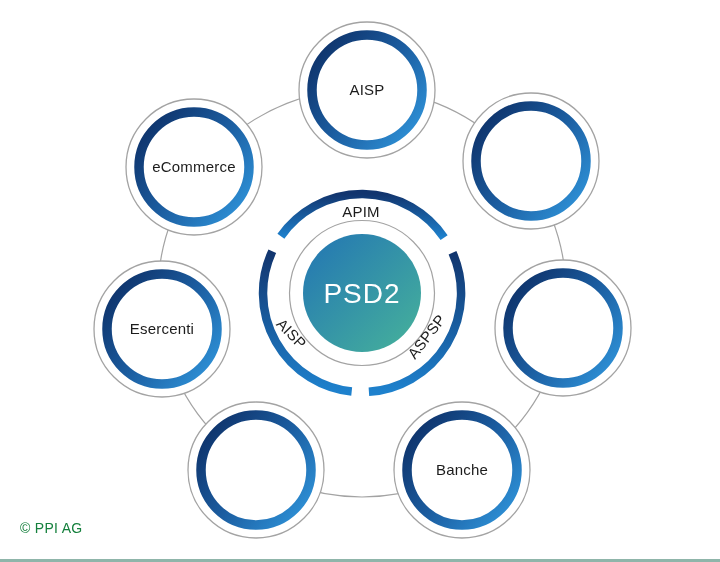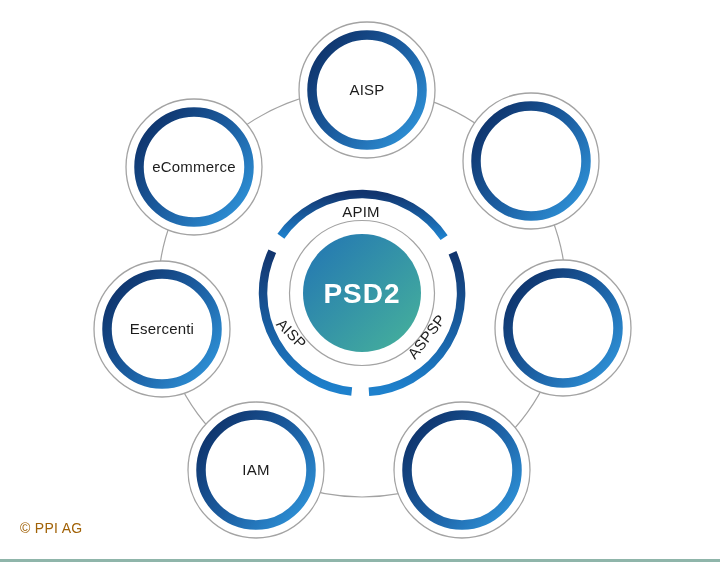--- a/index.html
+++ b/index.html
@@ -30,32 +30,32 @@
   .lbl-fintech   { left: 563px; top: 328px; }
   .lbl-banche    { left: 462px; top: 470px; }
   .lbl-iam       { left: 256px; top: 470px; }
   .lbl-esercenti { left: 162px; top: 329px; }
   .lbl-ecommerce { left: 194px; top: 167px; }
 
   .lbl-psd2 {
     left: 362px; top: 293px;
     color: #ffffff;
     font-size: 28px;
-    font-weight: bold;
+    font-weight: normal;
     letter-spacing: 1px;
   }
   .lbl-pisp  { left: 361px; top: 212px; }
   .lbl-aisp  { left: 291px; top: 334px; transform: translate(-50%,-50%) rotate(46deg); }
   .lbl-aspsp { left: 427px; top: 337px; transform: translate(-50%,-50%) rotate(-52deg); }
 
   .copyright {
     position: absolute;
     left: 20px; top: 520px;
     font-size: 14px;
-    color: #a16207;
+    color: #15803d;
     letter-spacing: 0.3px;
   }
   .bottom-bar {
     position: absolute;
     left: 0; bottom: 0;
     width: 100%; height: 3px;
     background: #8fb5aa;
   }
 </style>
 </head>
@@ -119,19 +119,19 @@
       <circle cx="362" cy="293" r="59" fill="url(#gradCenter)"></circle>
     </g>
   </svg>
 
   <div class="label lbl-psd2">PSD2</div>
   <div class="label lbl-pisp">APIM</div>
   <div class="label lbl-aisp">AISP</div>
   <div class="label lbl-aspsp">ASPSP</div>
 
   <div class="label sat-label lbl-apim">AISP</div>
-  <div class="label sat-label lbl-iam">IAM</div>
+  <div class="label sat-label lbl-banche">Banche</div>
   <div class="label sat-label lbl-esercenti">Esercenti</div>
   <div class="label sat-label lbl-ecommerce">eCommerce</div>
 
   <div class="copyright">© PPI AG</div>
   <div class="bottom-bar"></div>
 </div>
 
 </body></html>

